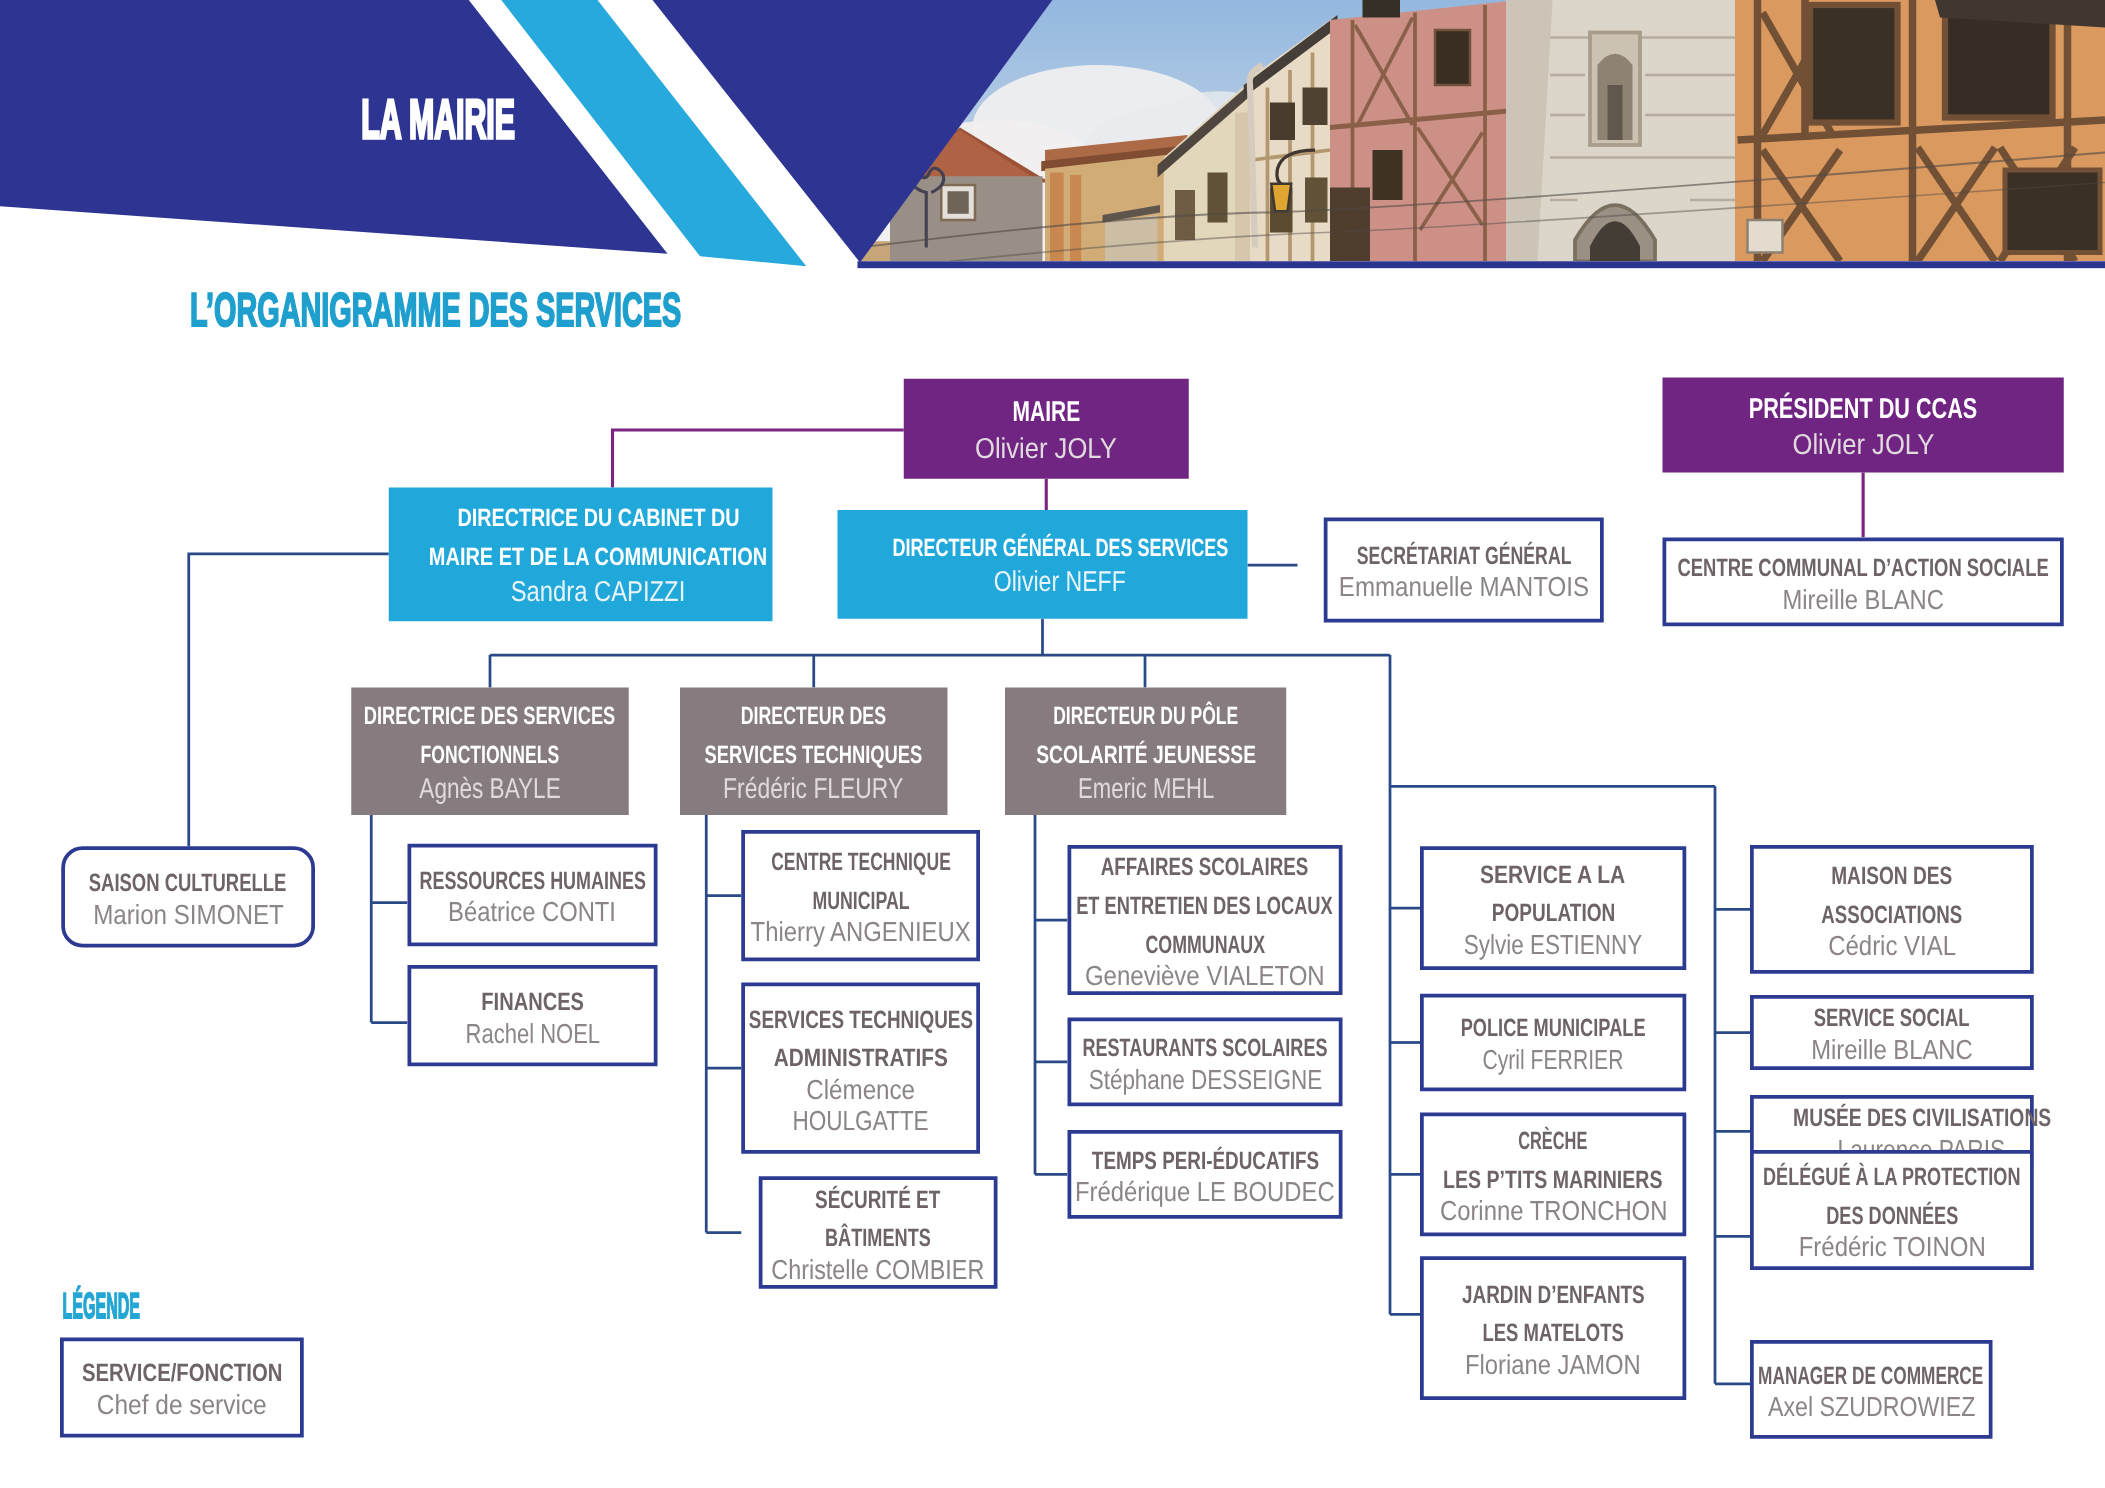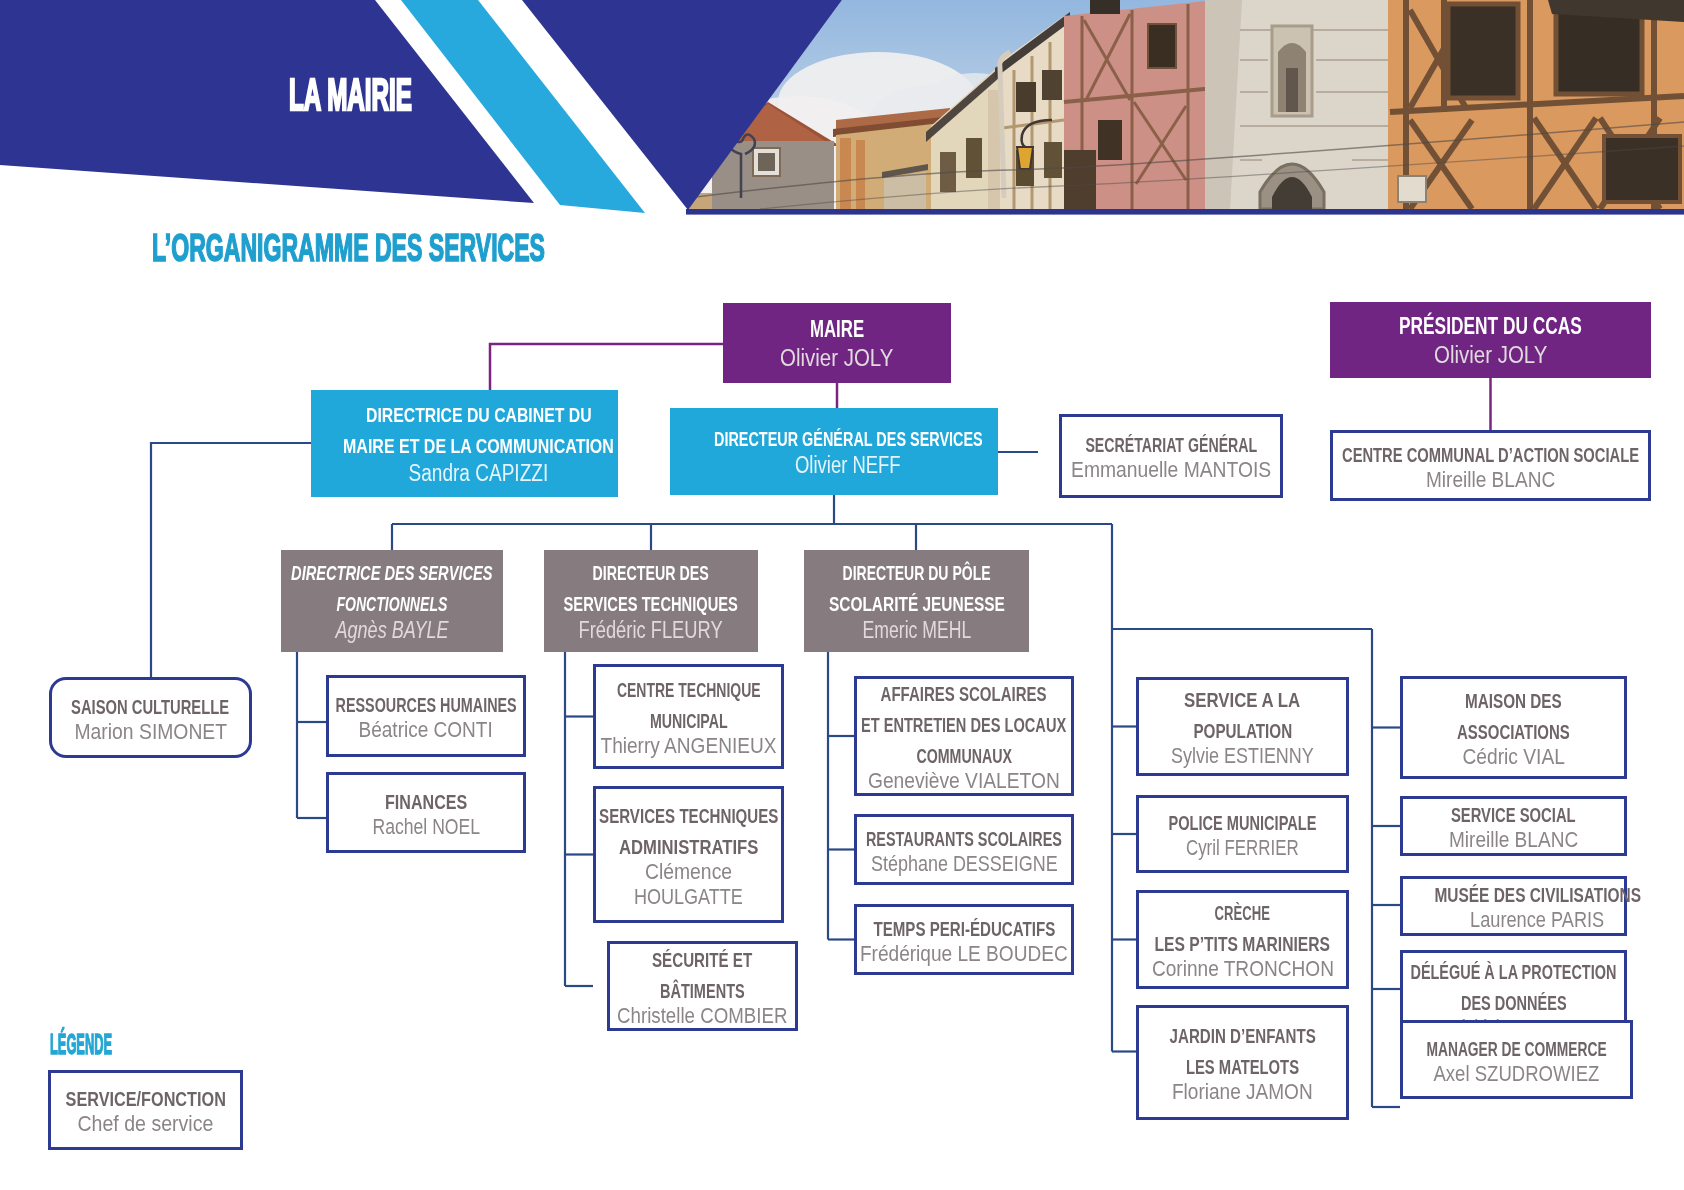--- a/index.html
+++ b/index.html
@@ -214,21 +214,21 @@
     <div class="n n2" style="--sx:0.803">Olivier NEFF</div>
   </div>
 <div class="box wb" style="left:1038px;top:414px;width:224px;height:84px;margin-left:21px;">
     <div class="t" style="--sx:0.708">SECRÉTARIAT GÉNÉRAL</div>
     <div class="n" style="--sx:0.877">Emmanuelle MANTOIS</div>
   </div>
 <div class="box wb" style="left:1330px;top:430px;width:321px;height:71px;">
     <div class="t" style="--sx:0.737">CENTRE COMMUNAL D’ACTION SOCIALE</div>
     <div class="n" style="--sx:0.866">Mireille BLANC</div>
   </div>
-<div class="box gray" style="left:281px;top:550px;width:222px;height:102px;font-style:italic;">
+<div class="box gray" style="left:281px;top:550px;width:222px;height:102px;">
     <div class="t" style="--sx:0.731">DIRECTRICE DES SERVICES</div>
     <div class="t" style="--sx:0.703">FONCTIONNELS</div>
     <div class="n n2" style="--sx:0.785">Agnès BAYLE</div>
   </div>
 <div class="box gray" style="left:544px;top:550px;width:214px;height:102px;">
     <div class="t" style="--sx:0.712">DIRECTEUR DES</div>
     <div class="t" style="--sx:0.734">SERVICES TECHNIQUES</div>
     <div class="n n2" style="--sx:0.796">Frédéric FLEURY</div>
   </div>
 <div class="box gray" style="left:804px;top:550px;width:225px;height:102px;">
@@ -303,25 +303,25 @@
     <div class="n" style="--sx:0.872">Cédric VIAL</div>
   </div>
 <div class="box wb" style="left:1400px;top:796px;width:227px;height:60px;">
     <div class="t" style="--sx:0.74">SERVICE SOCIAL</div>
     <div class="n" style="--sx:0.866">Mireille BLANC</div>
   </div>
 <div class="box wb" style="left:1400px;top:876px;width:227px;height:60px;padding-left:48px;">
     <div class="t" style="--sx:0.772">MUSÉE DES CIVILISATIONS</div>
     <div class="n" style="--sx:0.827">Laurence PARIS</div>
   </div>
-<div class="box wb" style="left:1400px;top:950px;width:227px;height:96px;">
+<div class="box wb" style="left:1400px;top:920px;width:227px;height:96px;">
     <div class="t" style="--sx:0.723">DÉLÉGUÉ À LA PROTECTION</div>
     <div class="t" style="--sx:0.726">DES DONNÉES</div>
     <div class="n" style="--sx:0.872">Frédéric TOINON</div>
   </div>
-<div class="box wb" style="left:1400px;top:1020px;width:233px;height:79px;">
+<div class="box wb" style="left:1400px;top:1072px;width:194px;height:79px;">
     <div class="t" style="--sx:0.69">MANAGER DE COMMERCE</div>
     <div class="n" style="--sx:0.843">Axel SZUDROWIEZ</div>
   </div>
 <div class="box wb" style="left:48px;top:1070px;width:195px;height:80px;">
     <div class="t" style="--sx:0.812">SERVICE/FONCTION</div>
     <div class="n" style="--sx:0.889">Chef de service</div>
   </div>
 
 </body></html>

